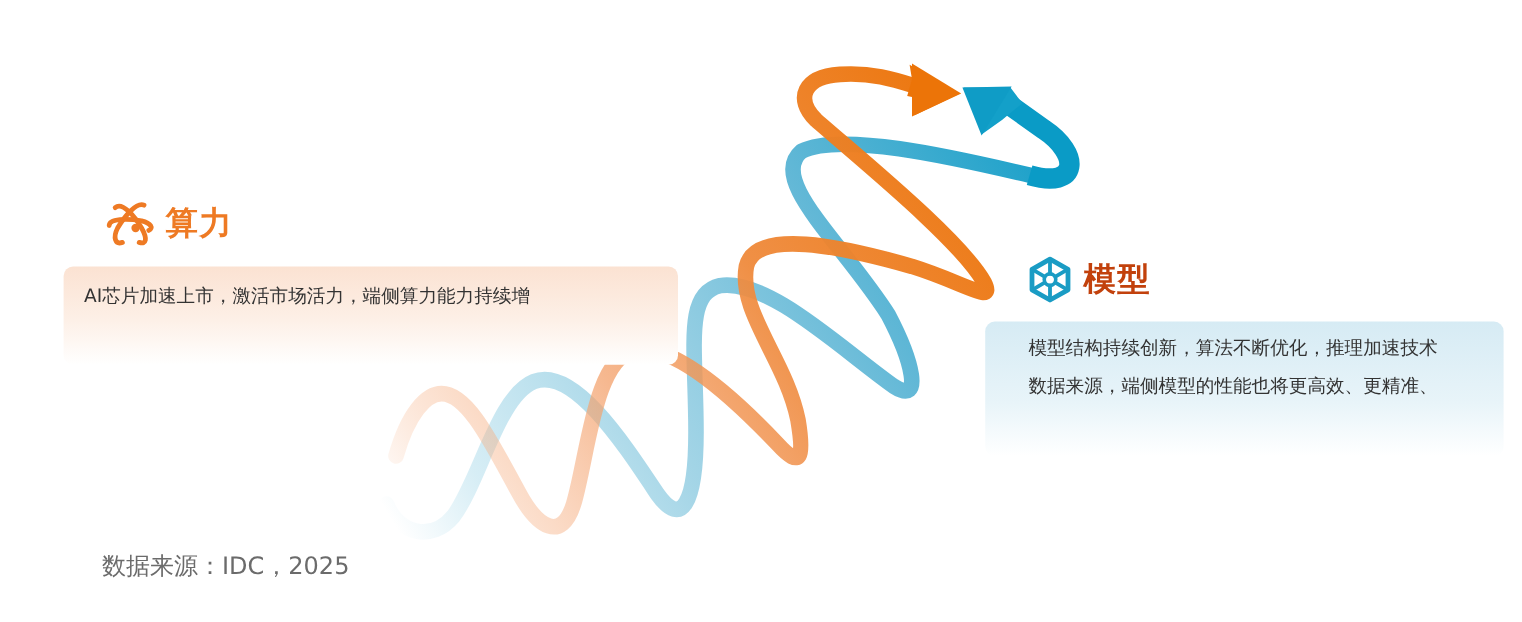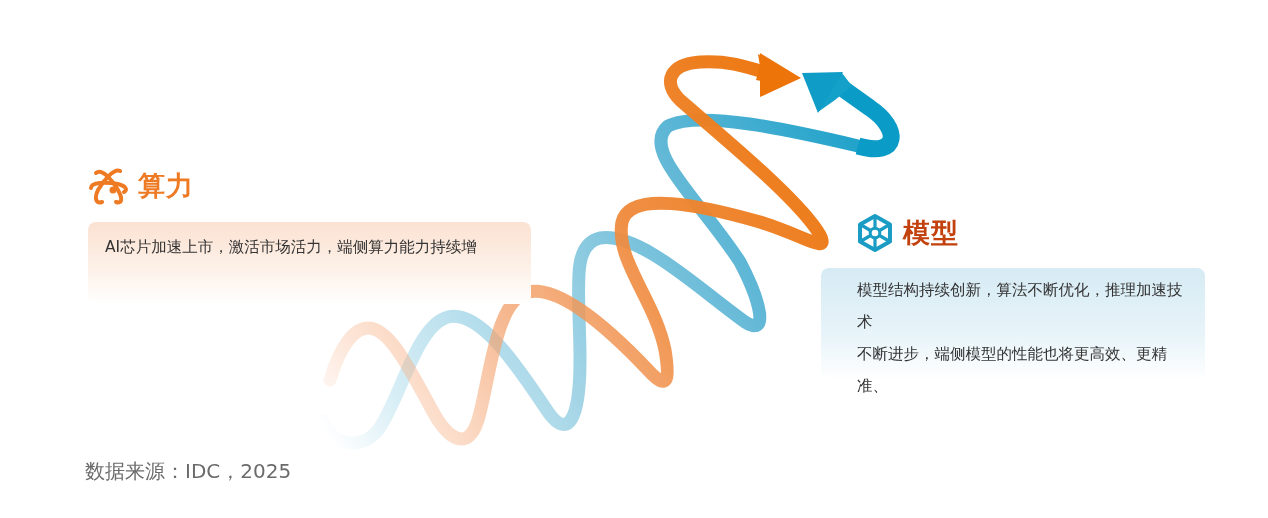--- a/index.html
+++ b/index.html
@@ -6,24 +6,24 @@
   body { width: 1268px; height: 518px; position: relative; overflow: hidden;
          font-family: "DejaVu Sans", "Liberation Sans", sans-serif; }
   .art { position: absolute; left: 0; top: 0; width: 1268px; height: 518px; }
   .heading { position: absolute; display: flex; align-items: center; gap: 8px;
              font-weight: bold; font-size: 27px; letter-spacing: 1px; }
   .heading.compute { left: 88px; top: 166px; color: #ee7a24; justify-content: space-between; }
   .heading.model { left: 855px; top: 213px; color: #c2410c; }
   .heading svg { display: block; }
   .card { position: absolute; border-radius: 8px; color: #333333;
           font-size: 15.5px; line-height: 32px; box-sizing: border-box; }
-  .card.compute { left: 88px; top: 222px; width: 443px; height: 82px;
+  .card.compute { left: 53px; top: 222px; width: 512px; height: 82px;
                   padding: 9px 0 0 17px;
                   background: linear-gradient(180deg, #fbe2d2 0%, #fdf0e7 55%, #ffffff 100%); }
-  .card.model { left: 821px; top: 268px; width: 384px; height: 112px;
+  .card.model { left: 821px; top: 268px; width: 432px; height: 112px;
                 padding: 6px 10px 0 36px;
                 background: linear-gradient(180deg, #d6ebf4 0%, #e8f4f9 60%, #ffffff 100%); }
   .source { position: absolute; left: 39px; top: 458px; font-size: 20px; color: #6b6b6b; margin-left: 46px; }
 </style>
 </head>
 <body>
 
 <svg class="art" viewBox="0 0 1268 518" xmlns="http://www.w3.org/2000/svg">
   <defs>
     <linearGradient id="gOrange" gradientUnits="userSpaceOnUse" x1="320" y1="420" x2="820" y2="80">
@@ -108,16 +108,16 @@
         <line x1="15.5" y1="22.5" x2="7" y2="27.5"></line>
       </g>
       <circle cx="20" cy="20" r="4.8" fill="none" stroke="#1a9cc4" stroke-width="3"></circle>
     </svg>
   </span>
   <span>模型</span>
 </div>
 
 <div class="card model">
   <div>模型结构持续创新，算法不断优化，推理加速技术</div>
-  <div>不断进步，端侧模型的性能也将更高效、更精准、</div>
+  <div>数据来源，端侧模型的性能也将更高效、更精准、</div>
 </div>
 
 <div class="source">数据来源：IDC，2025</div>
 
 </body></html>

